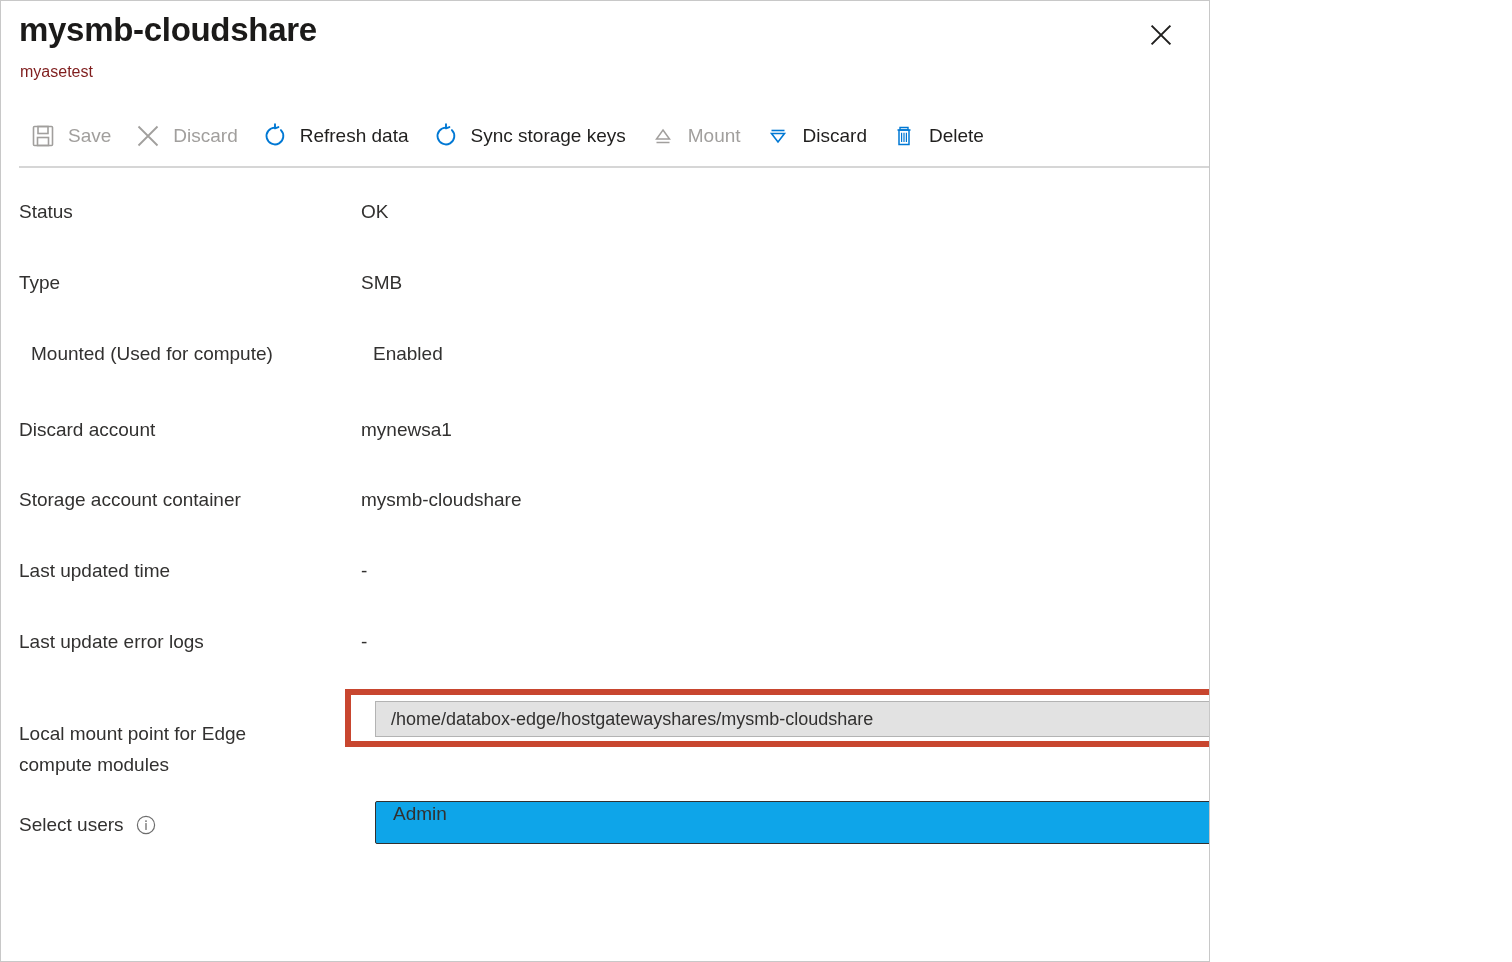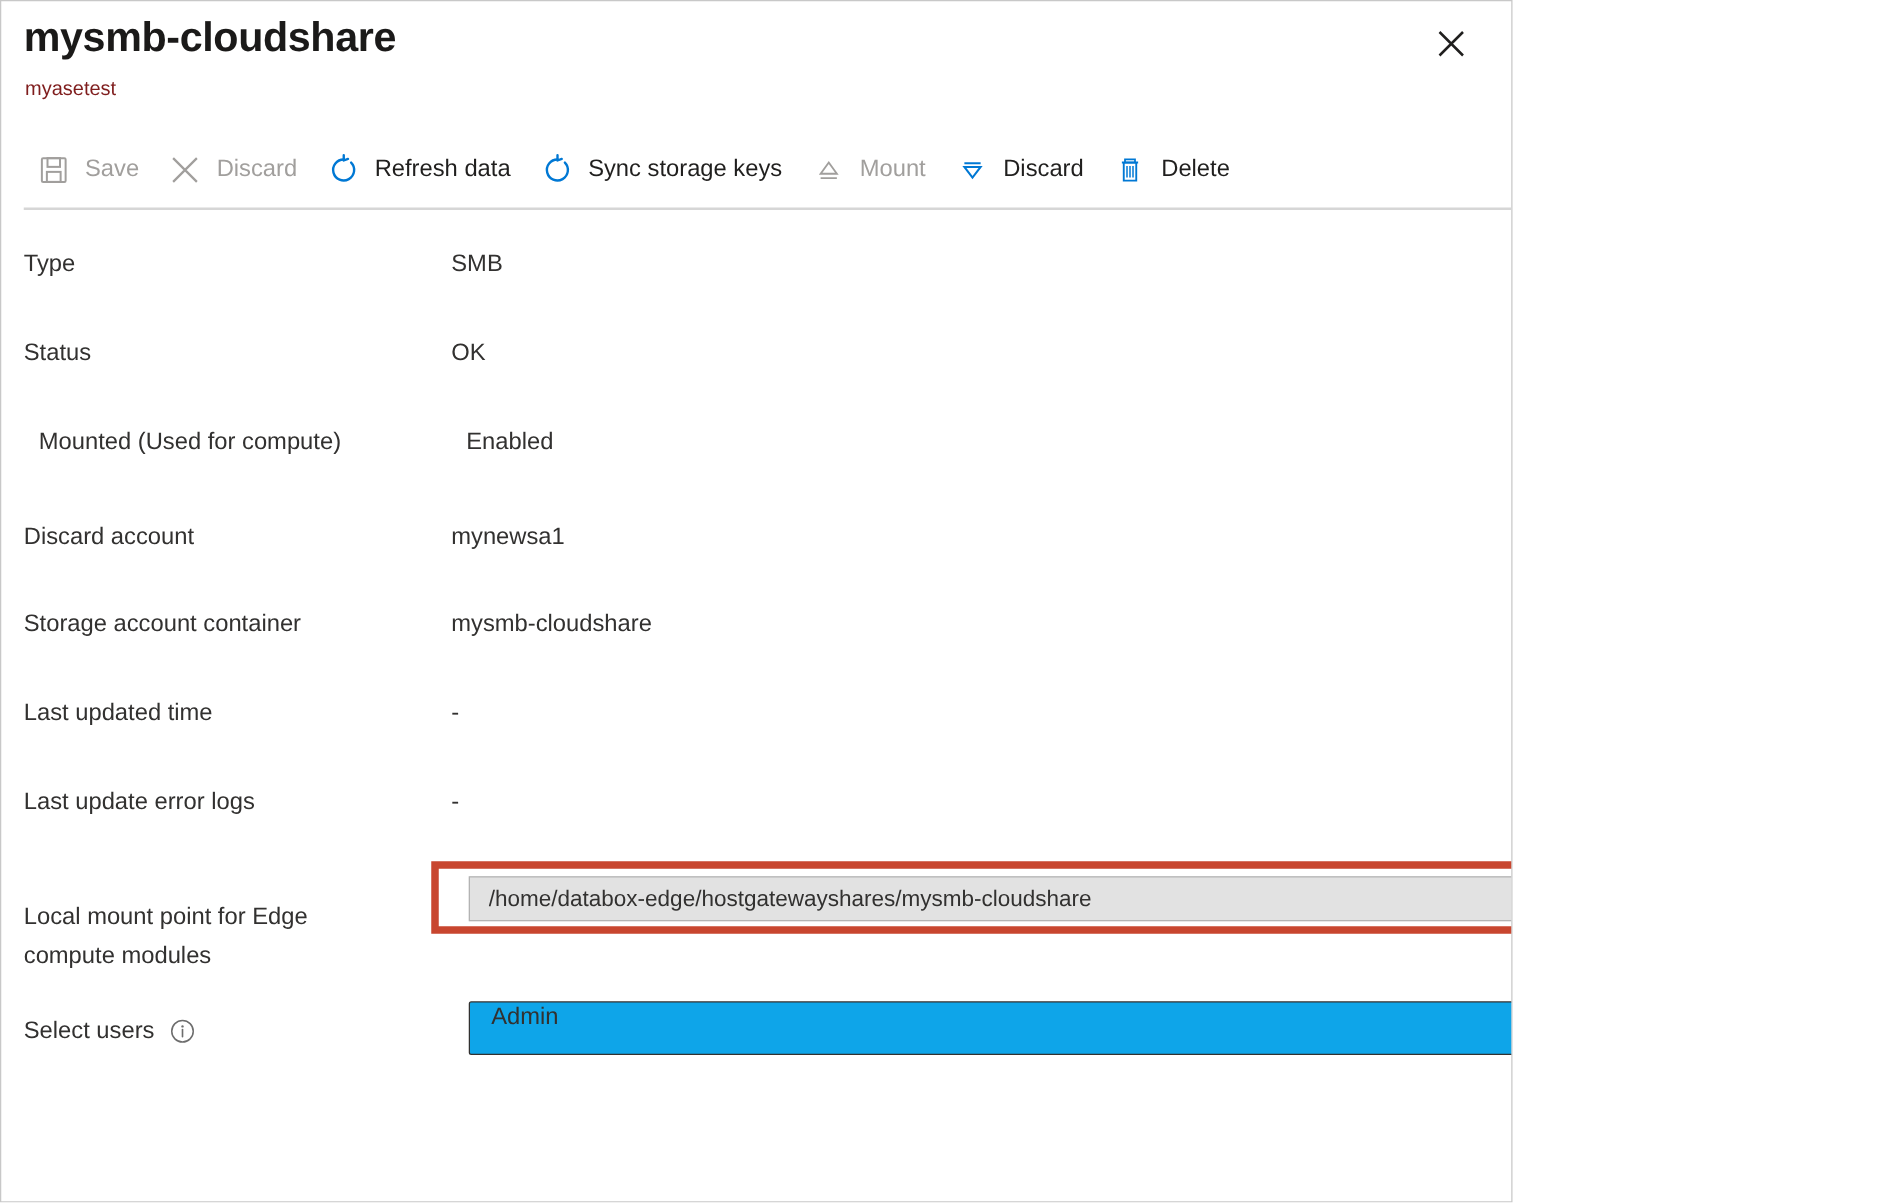--- a/index.html
+++ b/index.html
@@ -343,28 +343,28 @@
       </span>
       <span class="cmd-label">Delete</span>
     </button>
 
   </div>
 
   <div class="toolbar-sep"></div>
 
   <div class="props">
 
+    <div class="row r-status">
+      <div class="label">Status</div>
+      <div class="value">OK</div>
+    </div>
+
     <div class="row r-type">
       <div class="label">Type</div>
       <div class="value">SMB</div>
-    </div>
-
-    <div class="row r-status">
-      <div class="label">Status</div>
-      <div class="value">OK</div>
     </div>
 
     <div class="row r-mounted">
       <div class="label">Mounted (Used for compute)</div>
       <div class="value">Enabled</div>
     </div>
 
     <div class="row r-sa">
       <div class="label">Discard account</div>
       <div class="value">mynewsa1</div>

